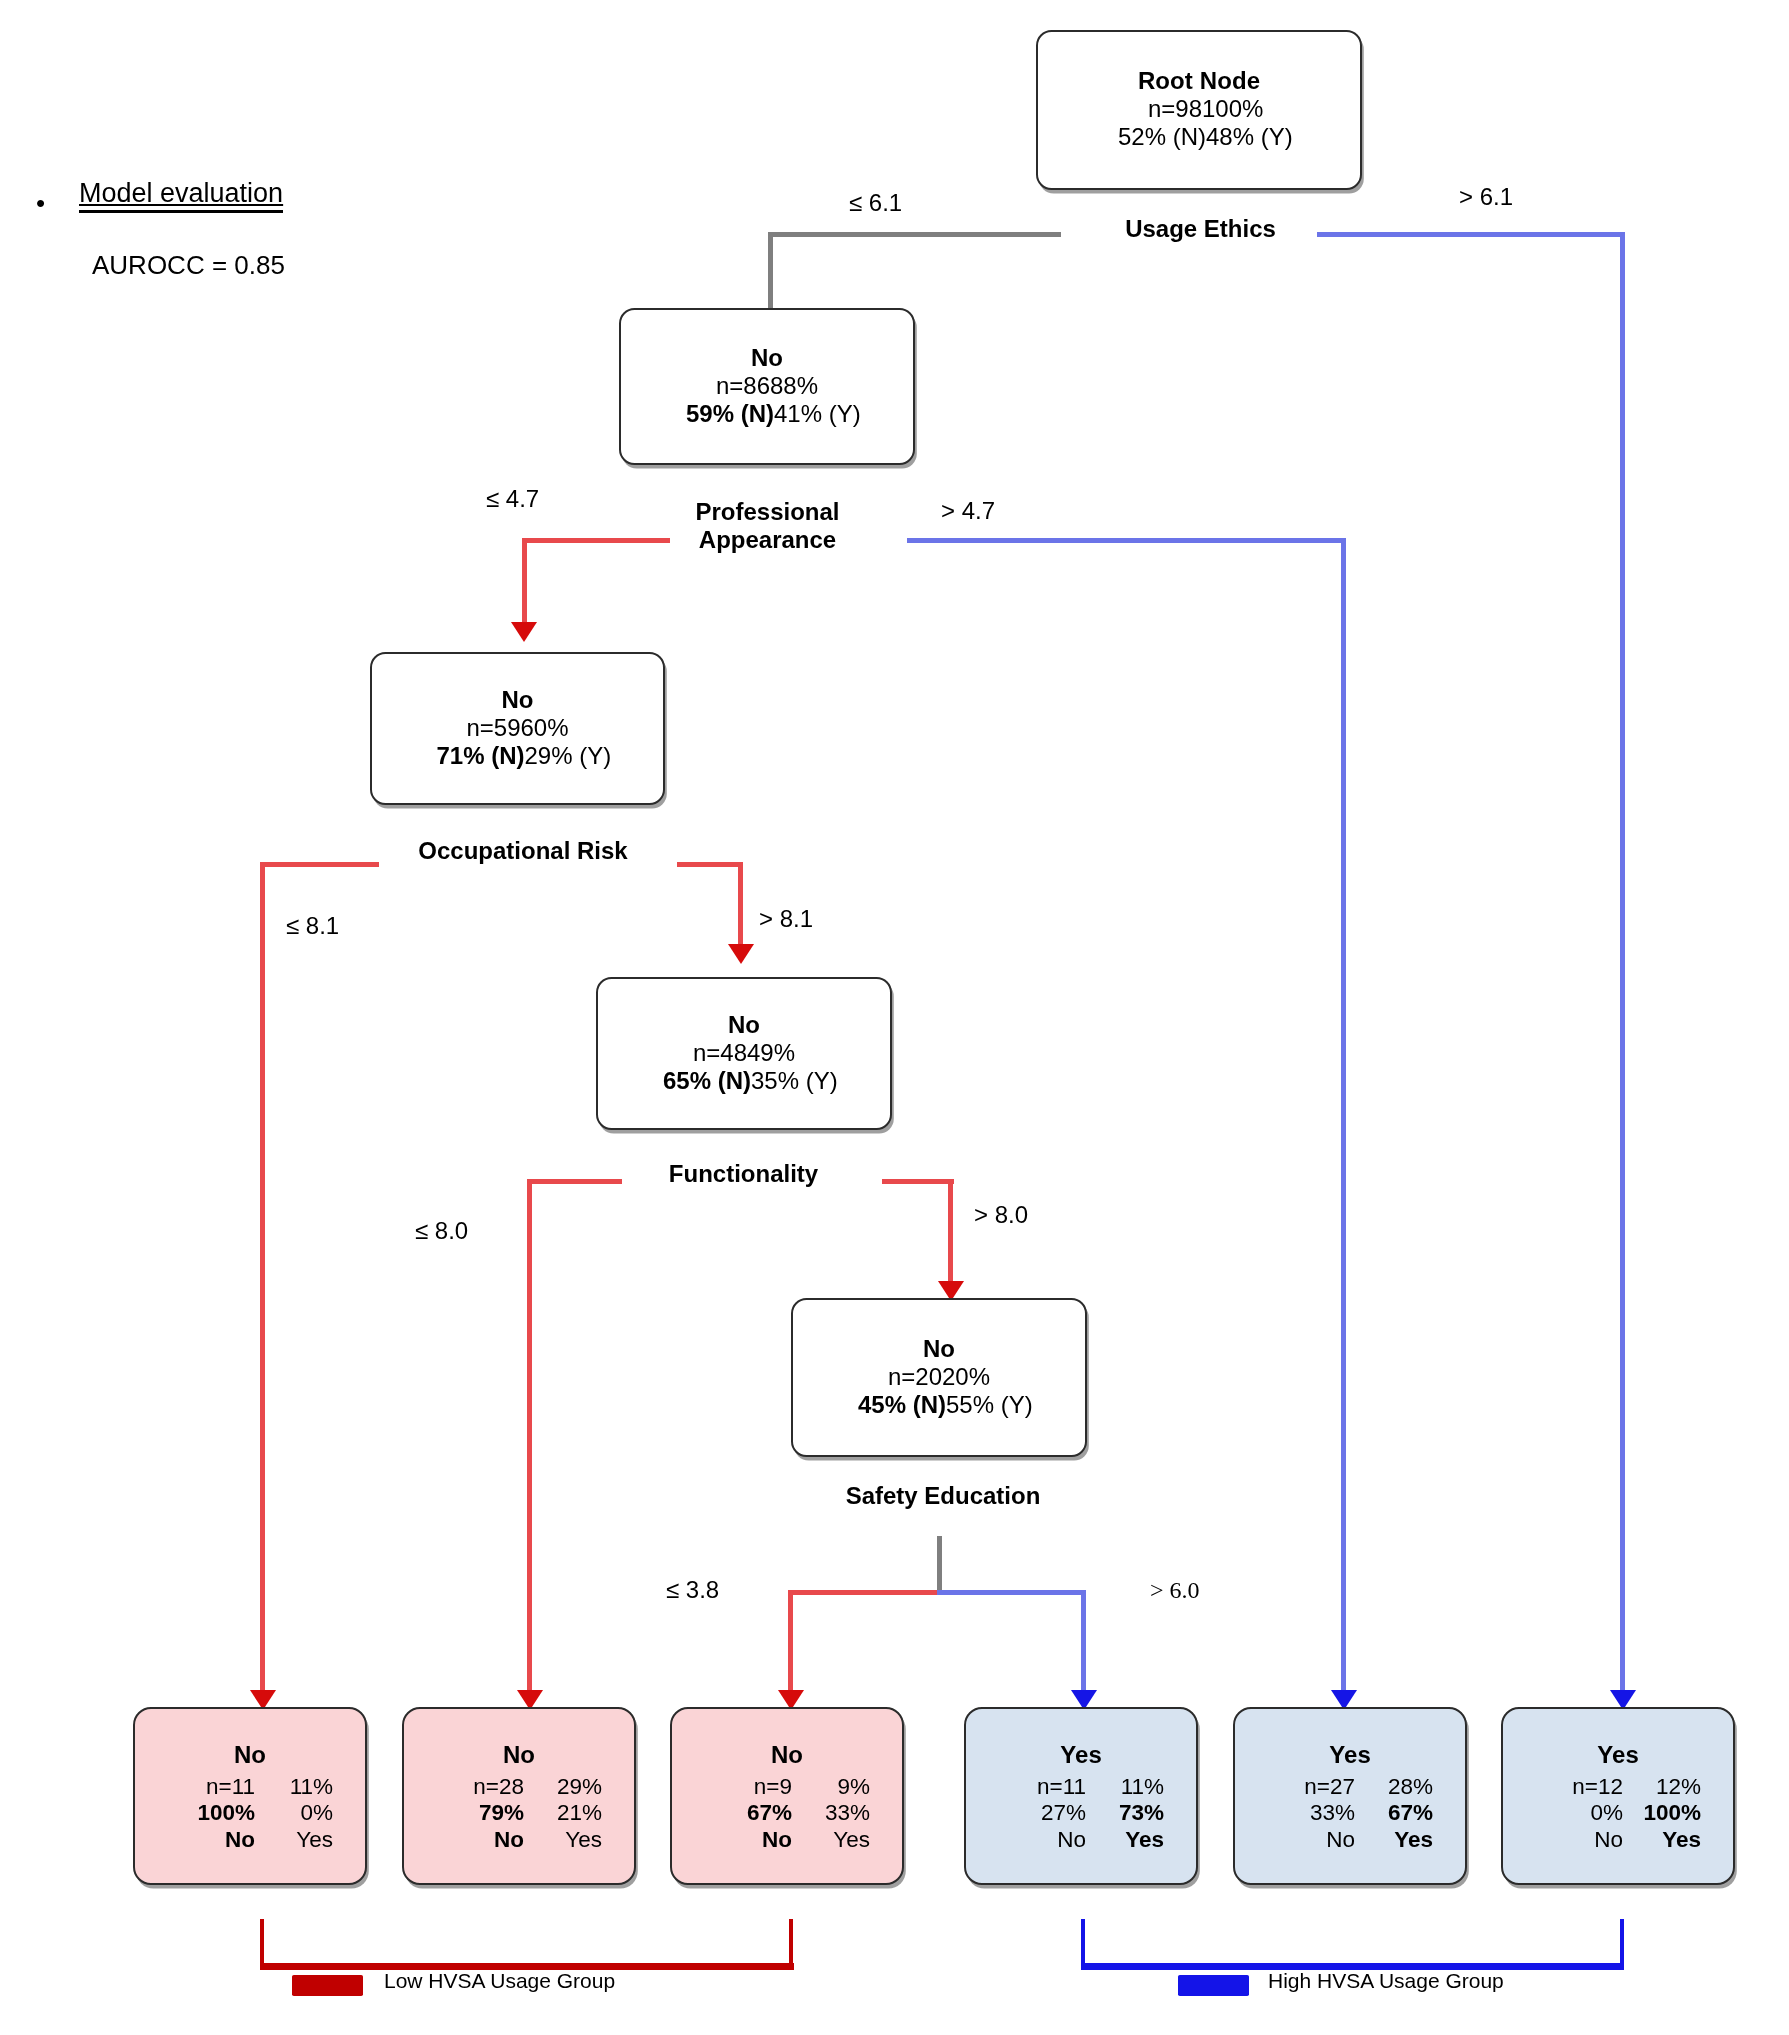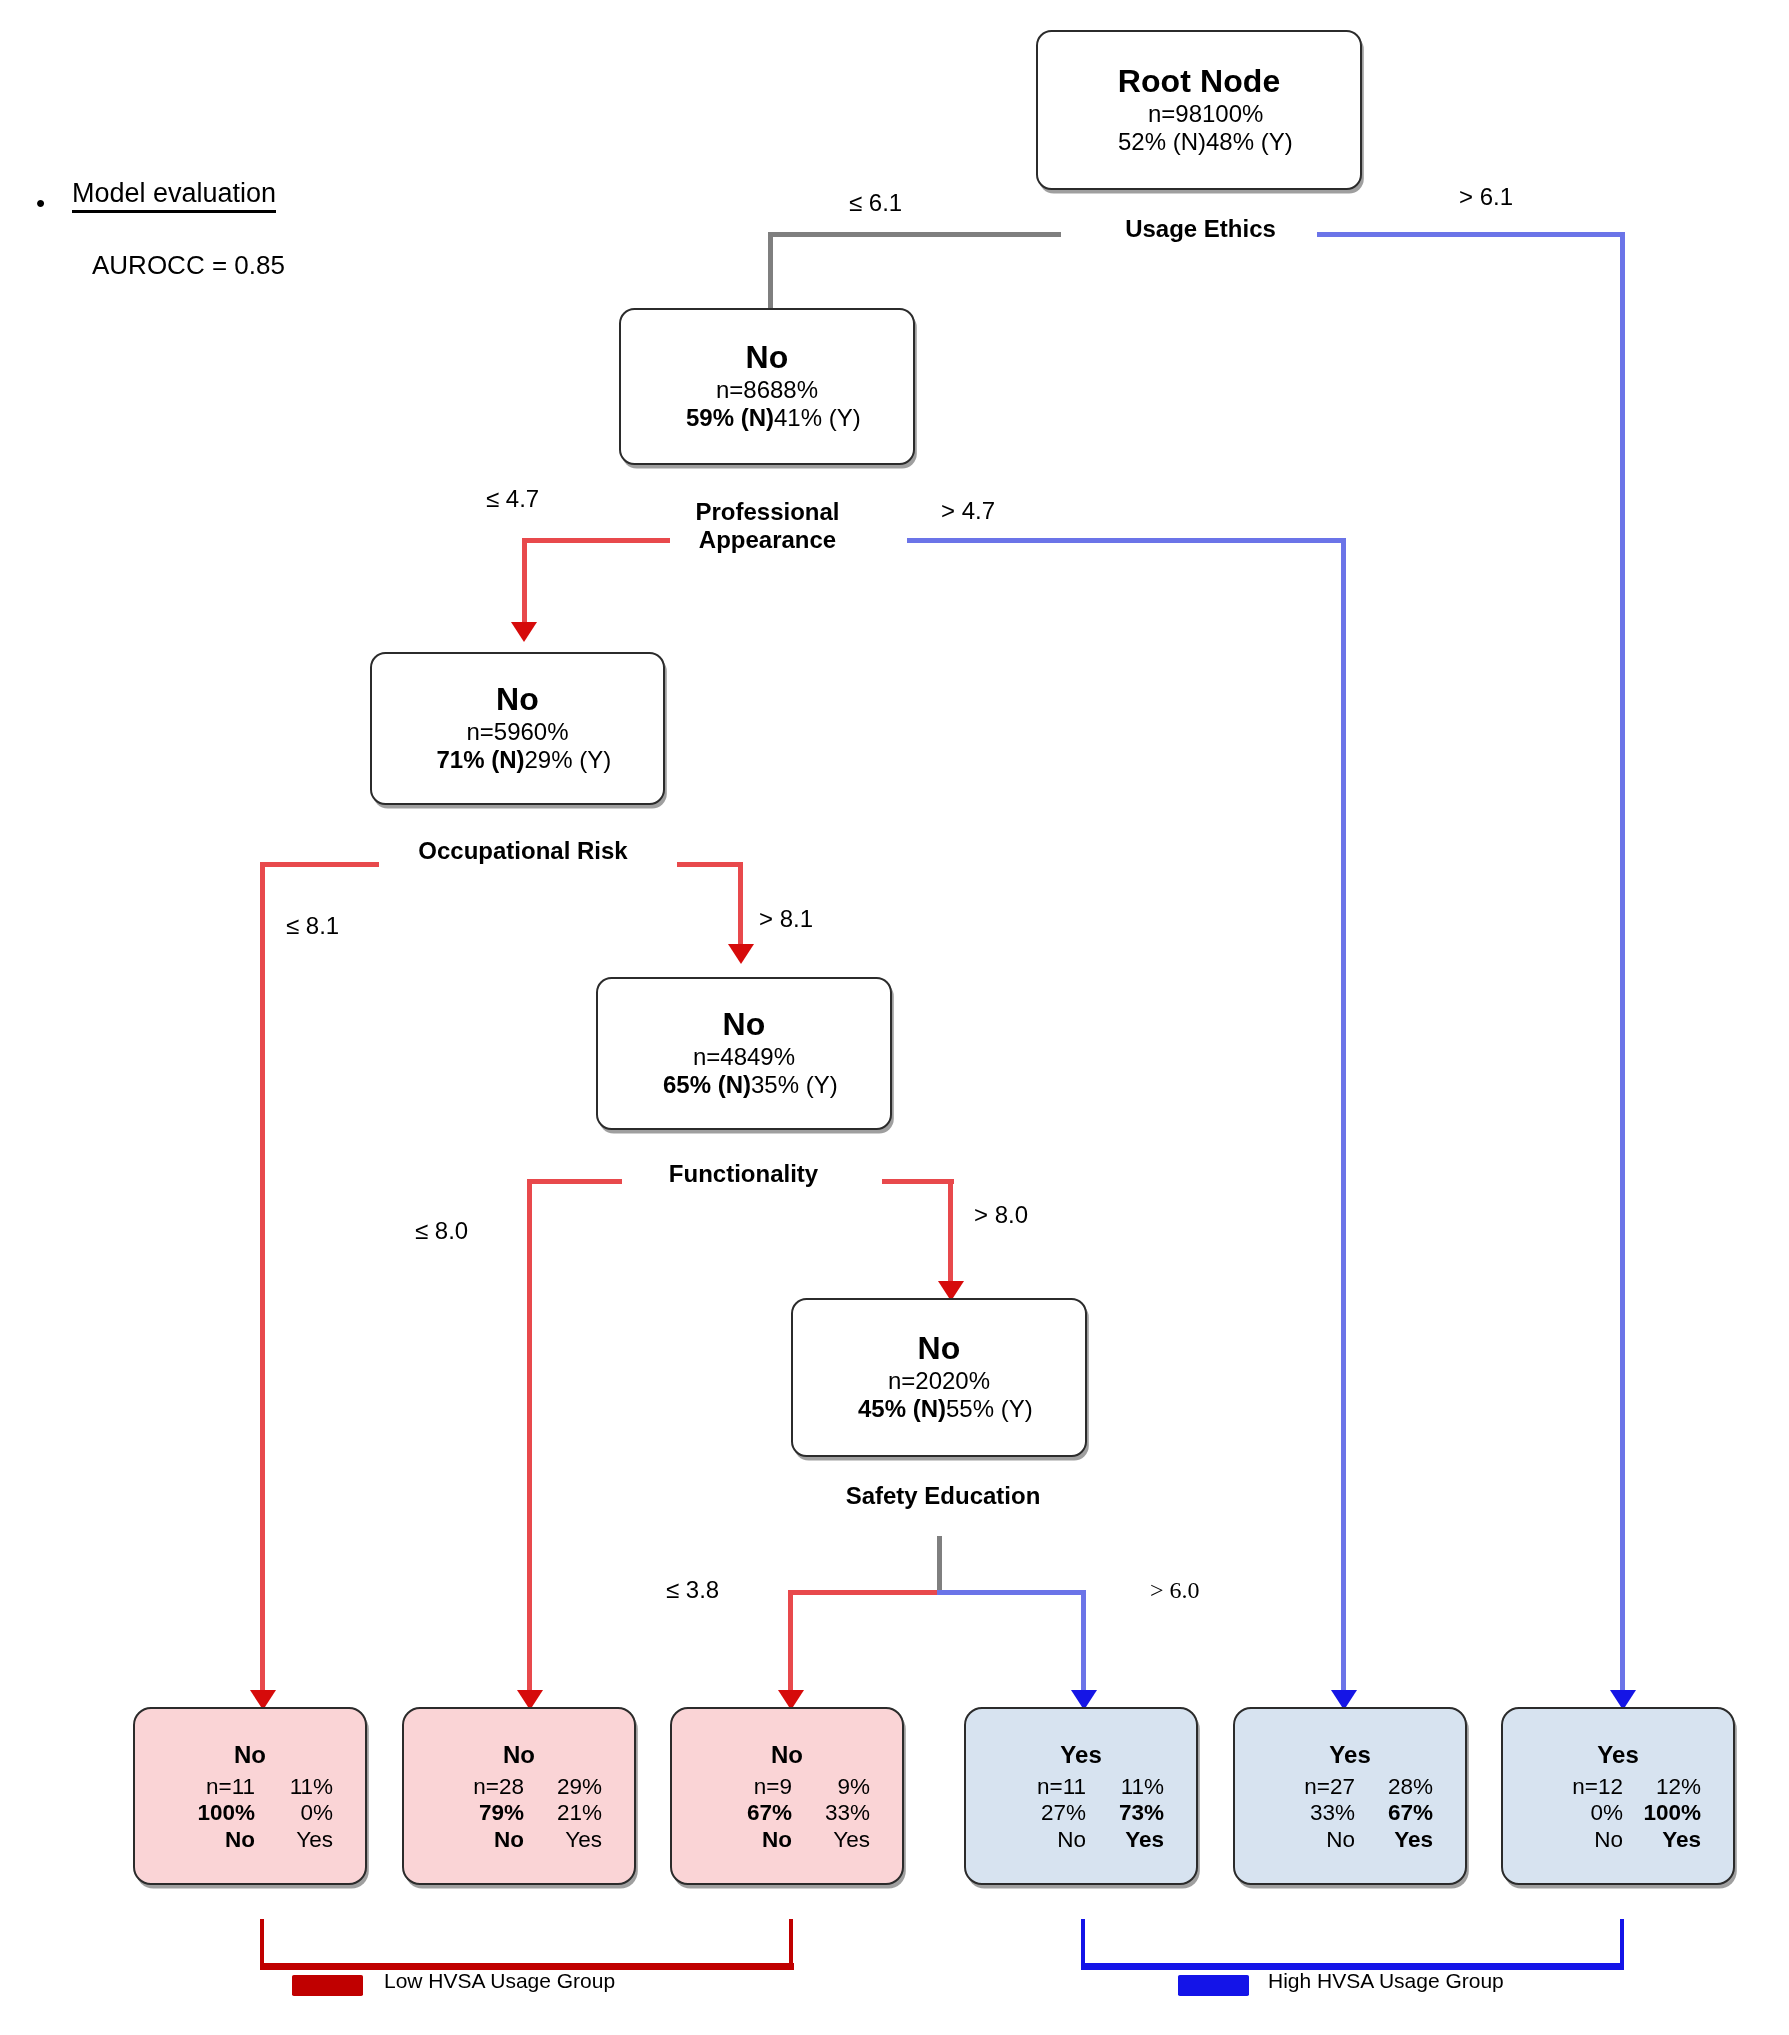--- a/index.html
+++ b/index.html
@@ -24,21 +24,21 @@
     background:#ffffff;
     box-shadow:2.4px 4.1px 0 -0.6px rgba(80,80,80,.55);
     display:flex;
     flex-direction:column;
     align-items:center;
     justify-content:center;
     text-align:center;
   }
   .node .title{
     font-weight:bold;
-    font-size:32px;
+    font-size:24px;
     line-height:1.12;
     letter-spacing:0.1px;
   }
   .node .row{
     display:flex;
     justify-content:center;
     align-items:baseline;
     font-size:24px;
     line-height:1.18;
     white-space:pre;
@@ -134,21 +134,21 @@
   
   .bracket .side{position:absolute;width:4.1px;}
   .bracket .bot{position:absolute;height:6.5px;}
 </style>
 </head>
 <body>
 
 <div id="stage">
 
   <div class="evalbullet" style="left:36px; top:190px;">•</div>
-  <div class="evaltitle" style="left:72px; top:178px;">Model evaluation</div>
+  <div class="evaltitle" style="left:79px; top:178px;text-decoration:underline;">Model evaluation</div>
   <div class="evalvalue" style="left:92px; top:250px;">AUROCC = 0.85</div>
 
   <div class="node inner" style="left:1036px; top:30px; width:326px; height:160px;">
     <div class="title">Root Node</div>
     <div class="row">
       <span class="c1">n=98</span>
       <span class="c2">100%</span>
     </div>
     <div class="row stat">
       <span class="c1">52% (N)</span>

